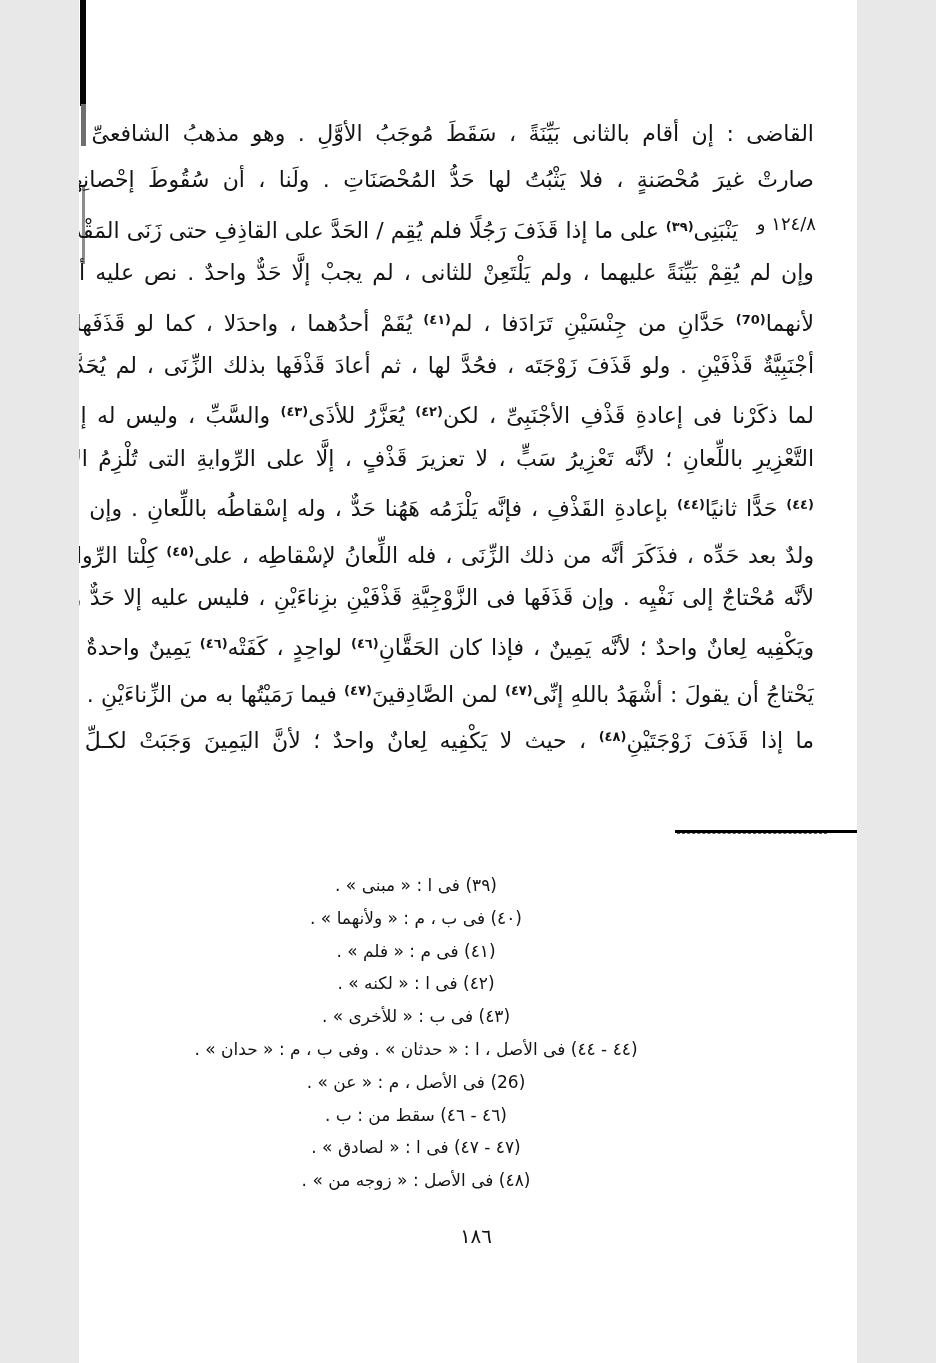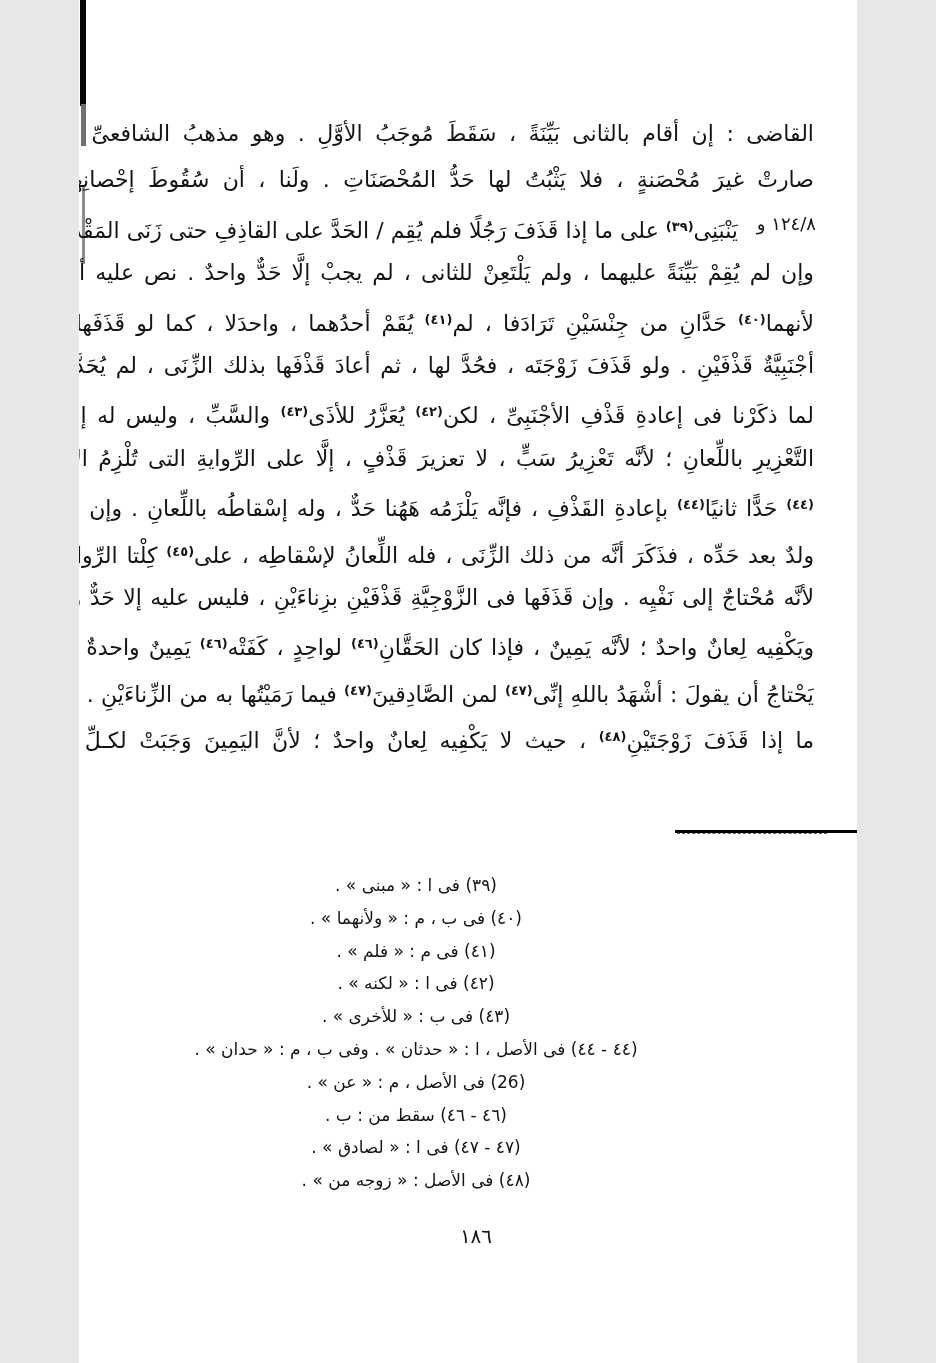--- a/index.html
+++ b/index.html
@@ -57,21 +57,21 @@
 
   <div class="artifact art-1"></div>
   <div class="artifact art-2"></div>
   <div class="artifact art-3"></div>
 
   <div class="body-block">
       <div class="line"><span>القاضى : إن أقام بالثانى بَيِّنَةً ، سَقَطَ مُوجَبُ الأوَّلِ . وهو مذهبُ الشافعىِّ ؛ لأنَّها</span></div>
       <div class="line"><span>صارتْ غيرَ مُحْصَنةٍ ، فلا يَثْبُتُ لها حَدُّ المُحْصَنَاتِ . ولَنا ، أن سُقُوطَ إحْصانِها فى</span></div>
       <div class="line indented"><span>يَنْبَنِى</span><span class="fnmark">(٣٩)</span><span> على ما إذا قَذَفَ رَجُلًا فلم يُقِم / الحَدَّ على القاذِفِ حتى زَنَى المَقْذُوفُ .</span><span class="margin-note">١٢٤/٨ و</span></div>
       <div class="line"><span>وإن لم يُقِمْ بَيِّنَةً عليهما ، ولم يَلْتَعِنْ للثانى ، لم يجبْ إلَّا حَدٌّ واحدٌ . نص عليه أحمدُ ؛</span></div>
-      <div class="line"><span>لأنهما</span><span class="fnmark">(٤٠)</span><span> حَدَّانِ من جِنْسَيْنِ تَرَادَفا ، لم</span><span class="fnmark">(٤١)</span><span> يُقَمْ أحدُهما ، واحدَلا ، كما لو قَذَفَها وهى</span></div>
+      <div class="line"><span>لأنهما</span><span class="fnmark">(70)</span><span> حَدَّانِ من جِنْسَيْنِ تَرَادَفا ، لم</span><span class="fnmark">(٤١)</span><span> يُقَمْ أحدُهما ، واحدَلا ، كما لو قَذَفَها وهى</span></div>
       <div class="line"><span>أجْنَبِيَّةٌ قَذْفَيْنِ . ولو قَذَفَ زَوْجَتَه ، فحُدَّ لها ، ثم أعادَ قَذْفَها بذلك الزِّنَى ، لم يُحَدَّ لها ؛</span></div>
       <div class="line"><span>لما ذكَرْنا فى إعادةِ قَذْفِ الأجْنَبِىِّ ، لكن</span><span class="fnmark">(٤٢)</span><span> يُعَزَّرُ للأذَى</span><span class="fnmark">(٤٣)</span><span> والسَّبِّ ، وليس له إسْقاطُ</span></div>
       <div class="line"><span>التَّعْزِيرِ باللِّعانِ ؛ لأنَّه تَعْزِيرُ سَبٍّ ، لا تعزيرَ قَذْفٍ ، إلَّا على الرِّوايةِ التى تُلْزِمُ الأجْنَبِىَّ</span></div>
       <div class="line"><span class="fnmark">(٤٤)</span><span> حَدًّا ثانيًا</span><span class="fnmark">(٤٤)</span><span> بإعادةِ القَذْفِ ، فإنَّه يَلْزَمُه هَهُنا حَدٌّ ، وله إسْقاطُه باللِّعانِ . وإن وُلِدَ له</span></div>
       <div class="line"><span>ولدٌ بعد حَدِّه ، فذَكَرَ أنَّه من ذلك الزِّنَى ، فله اللِّعانُ لإسْقاطِه ، على</span><span class="fnmark">(٤٥)</span><span> كِلْتا الرِّوايَتَيْنِ ؛</span></div>
       <div class="line"><span>لأنَّه مُحْتاجٌ إلى نَفْيِه . وإن قَذَفَها فى الزَّوْجِيَّةِ قَذْفَيْنِ بزِناءَيْنِ ، فليس عليه إلا حَدٌّ واحدٌ ،</span></div>
       <div class="line"><span>ويَكْفِيه لِعانٌ واحدٌ ؛ لأنَّه يَمِينٌ ، فإذا كان الحَقَّانِ</span><span class="fnmark">(٤٦)</span><span> لواحِدٍ ، كَفَتْه</span><span class="fnmark">(٤٦)</span><span> يَمِينٌ واحدةٌ ، لكنَّه</span></div>
       <div class="line"><span>يَحْتاجُ أن يقولَ : أشْهَدُ باللهِ إنِّى</span><span class="fnmark">(٤٧)</span><span> لمن الصَّادِقينَ</span><span class="fnmark">(٤٧)</span><span> فيما رَمَيْتُها به من الزِّناءَيْنِ . وفارَقَ</span></div>
       <div class="line"><span>ما إذا قَذَفَ زَوْجَتَيْنِ</span><span class="fnmark">(٤٨)</span><span> ، حيث لا يَكْفِيه لِعانٌ واحدٌ ؛ لأنَّ اليَمِينَ وَجَبَتْ لكـلِّ واحـدٍ</span></div>
     </div>

